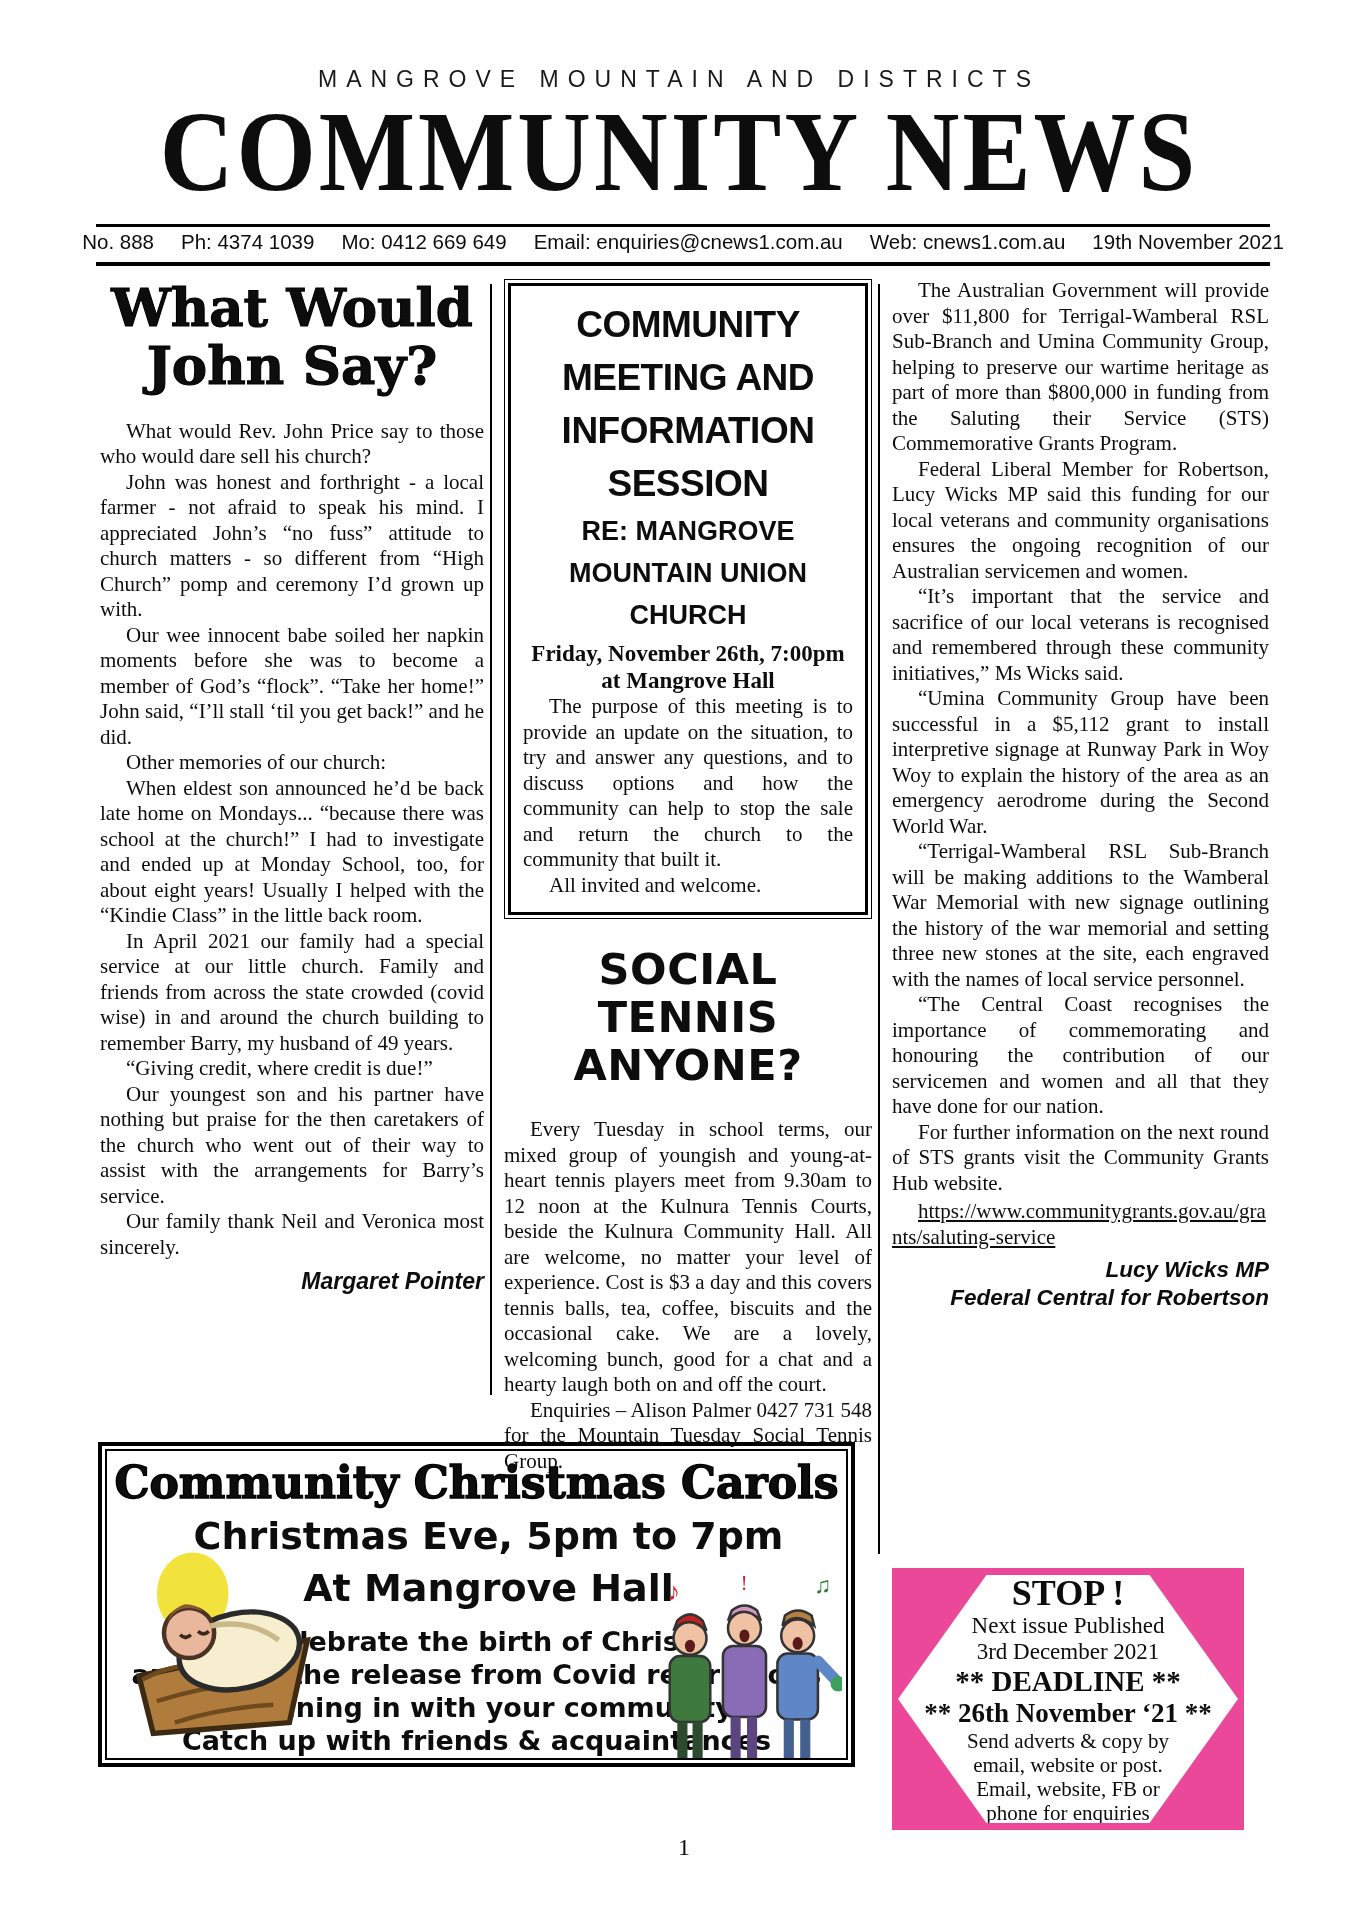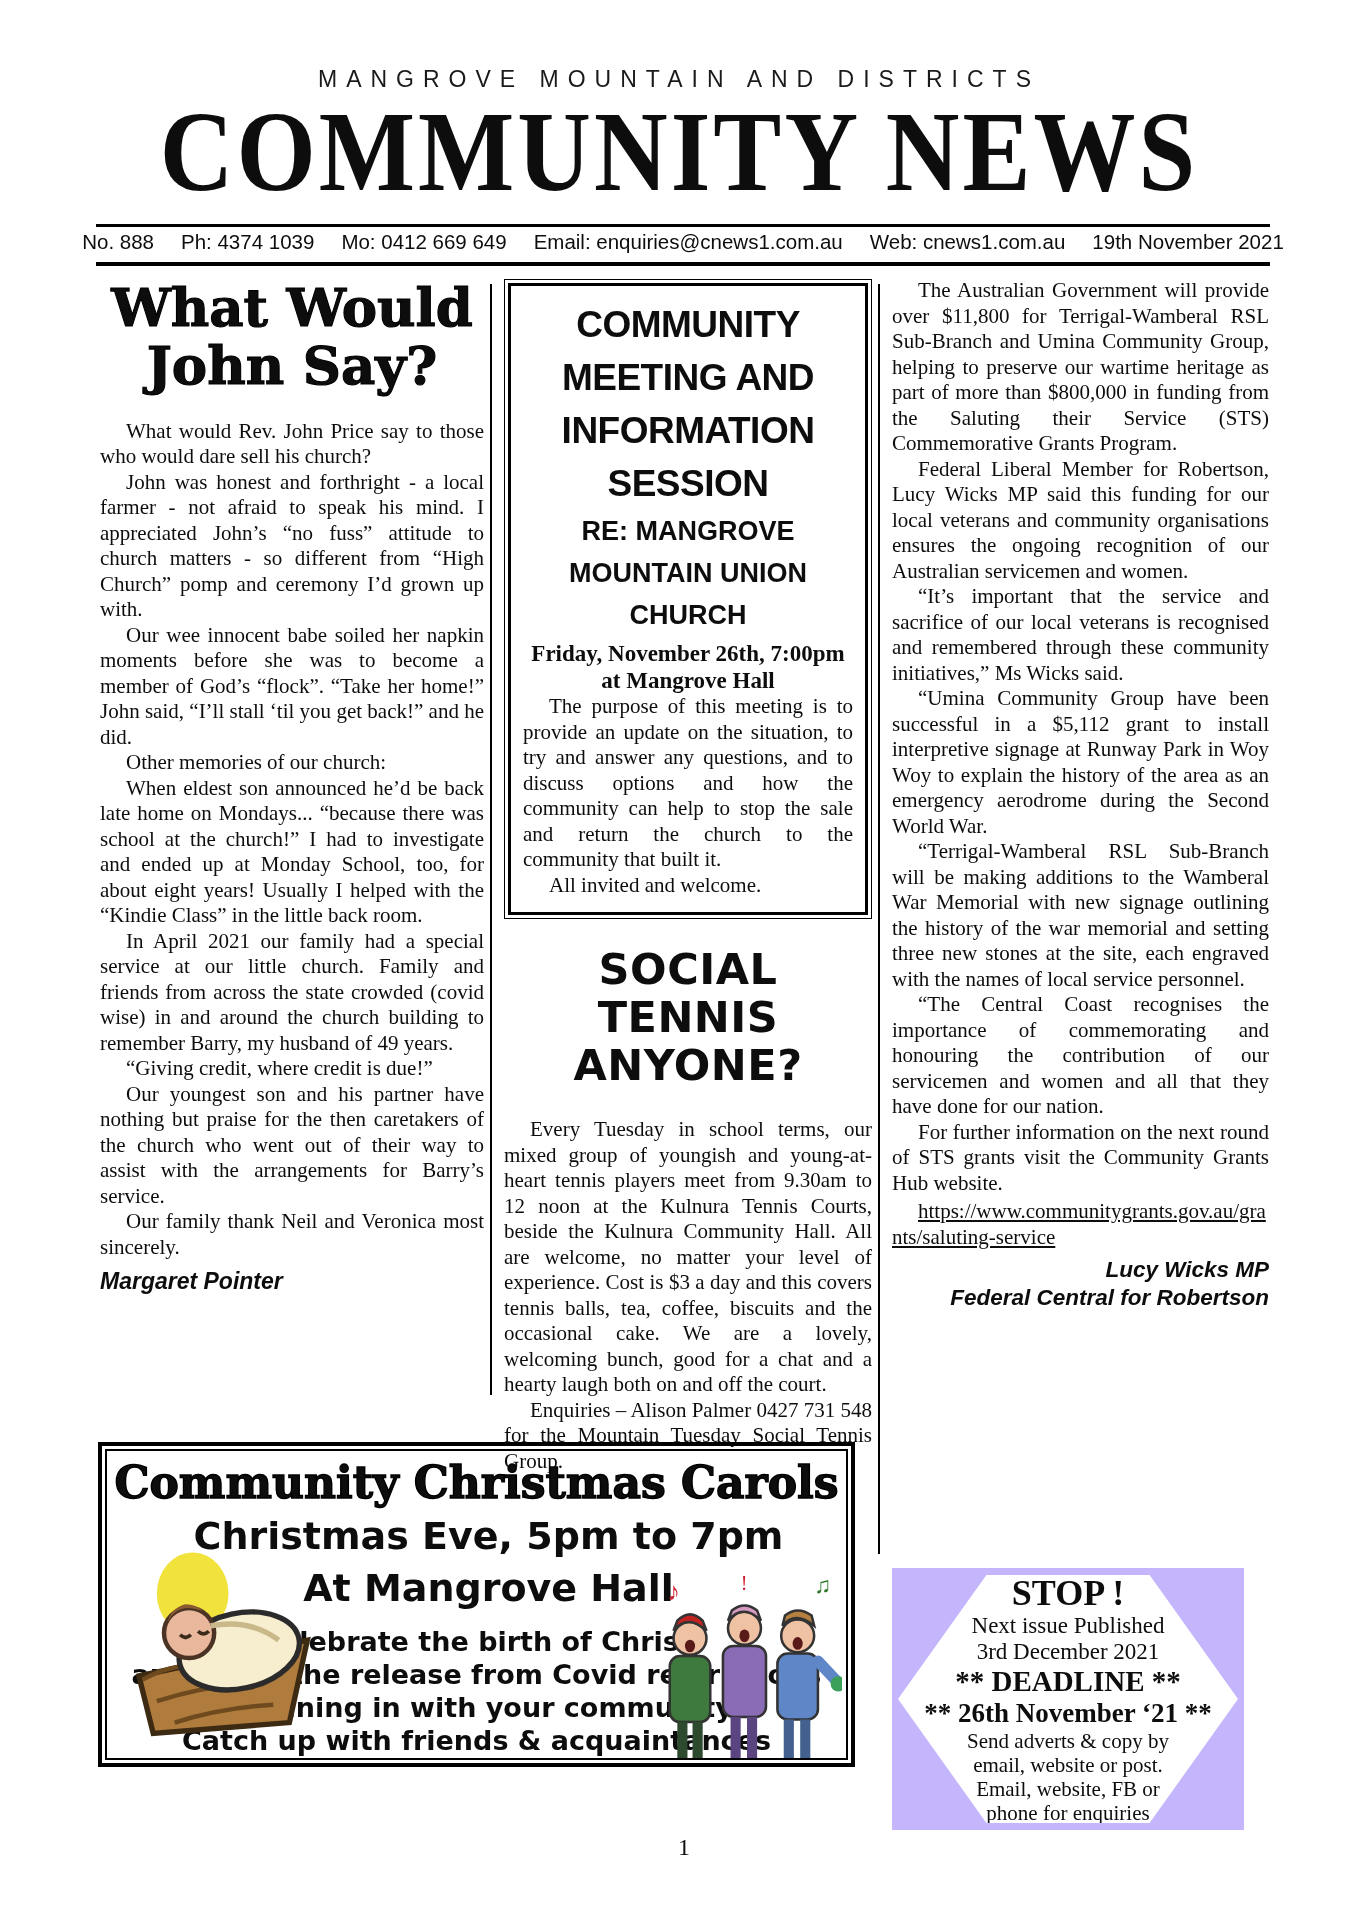--- a/index.html
+++ b/index.html
@@ -39,21 +39,21 @@
     font-size:21px; line-height:25.5px; text-align:justify; text-indent:26px; margin:0;
   }
   .gap { margin-top:26px; }
 
   .john-title {
     font-family:"DejaVu Serif", serif; font-weight:bold; font-size:53px; line-height:1.1;
     text-align:center; margin:0 0 24px 0; -webkit-text-stroke:1.1px #000;
   }
   .byline {
     font-family:"Liberation Sans", sans-serif; font-style:italic; font-weight:bold;
-    font-size:23px; text-align:left; margin-top:8px;
+    font-size:23px; text-align:right; margin-top:8px;
   }
   
   .meeting-box {
     border:3px solid #000; outline:1px solid #000; outline-offset:3px;
     margin:5px 4px 0 4px; padding:12px 12px 14px 12px; text-align:center;
   }
   .mb-title { font-family:"Liberation Sans", sans-serif; font-weight:bold; font-size:37px; line-height:53px; letter-spacing:-0.5px; }
   .mb-subtitle { font-family:"Liberation Sans", sans-serif; font-weight:bold; font-size:27px; line-height:42px; }
   .mb-when { font-weight:bold; font-size:23px; line-height:27px; margin-top:4px; }
   .mb-where { font-weight:bold; font-size:23px; line-height:27px; }
@@ -71,21 +71,21 @@
   }
   .grants-link {
     display:block; font-size:21px; line-height:26px; text-indent:26px;
     text-decoration:underline; color:#0d0d0d; word-break:break-all; margin-top:2px;
   }
   .funding-byline {
     font-family:"Liberation Sans", sans-serif; font-style:italic; font-weight:bold;
     font-size:22.5px; line-height:28px; text-align:right; margin-top:6px;
   }
   
-  .stop-box { position:absolute; left:892px; top:1568px; width:352px; height:262px; background:#c4b5fd; }
+  .stop-box { position:absolute; left:892px; top:1568px; width:352px; height:262px; background:#ec4899; }
   .stop-hex {
     position:absolute; left:6px; right:6px; top:7px; bottom:7px; background:#fff;
     clip-path:polygon(26% 0%, 74% 0%, 100% 50%, 74% 100%, 26% 100%, 0% 50%);
     display:flex; flex-direction:column; justify-content:center; text-align:center;
   }
   .stop-title { font-size:36px; font-weight:bold; line-height:40px; }
   .stop-line { font-size:23px; line-height:26px; }
   .stop-deadline { font-size:29px; font-weight:bold; line-height:33px; }
   .stop-deadline2 { font-size:27px; font-weight:bold; line-height:31px; }
   .stop-small { font-size:21px; line-height:24px; }

